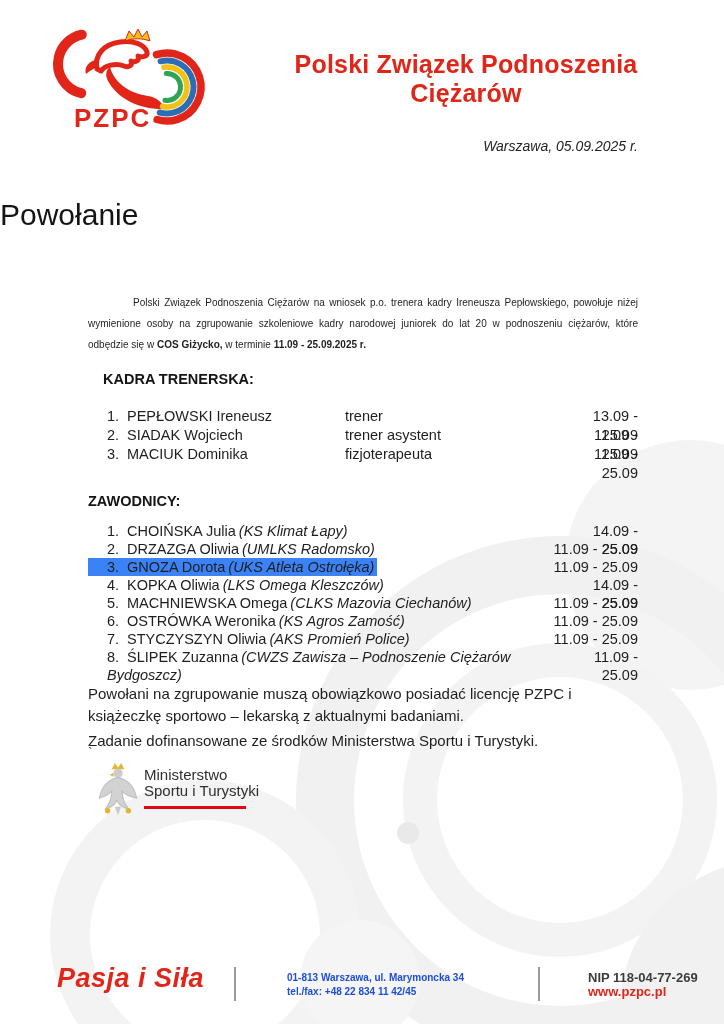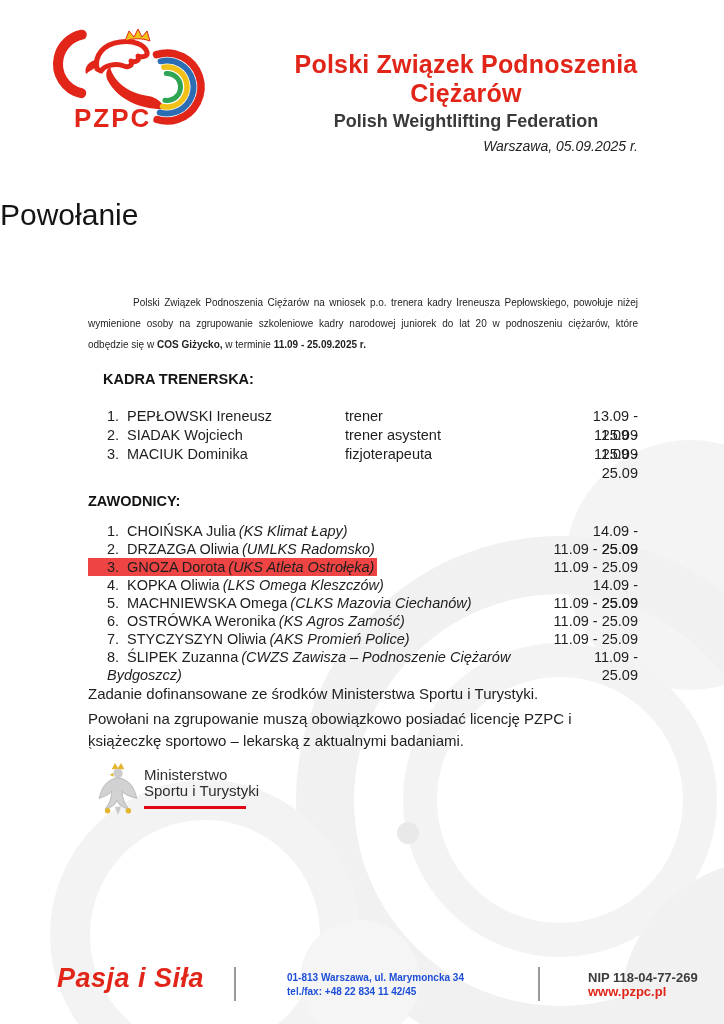--- a/index.html
+++ b/index.html
@@ -36,21 +36,21 @@
   .srow .sname{width:218px;}
   .srow .srole{flex:1;}
   .srow .dates{width:80px;text-align:right;}
 
   
   .ath-list{top:522px;left:88px;width:550px;font-size:14.5px;}
   .arow{display:flex;justify-content:space-between;line-height:18px;height:18px;}
   .arow-left{display:inline-block;padding-left:19px;}
   .arow-left .num{display:inline-block;width:20px;}
   .club{font-style:italic;margin-left:3px;}
-  .hl{background:#ef4444;padding-right:3px;}
+  .hl{background:#3b82f6;padding-right:3px;}
   .arow .dates{width:85px;text-align:right;}
 
   
   .notes{top:683px;left:88px;width:552px;font-size:15px;line-height:22px;}
   .notes p{margin:0 0 3px 0;}
   .tick{top:745px;left:88px;font-size:14px;color:#444;}
 
   
   .ministry-eagle{left:97px;top:762px;width:42px;height:54px;}
   .ministry-text{left:144px;top:767px;font-size:15px;line-height:15.5px;color:#2f2f2f;}
@@ -95,21 +95,20 @@
     <circle cx="117" cy="60" r="34" fill="none" stroke="#E12519" stroke-width="7.5" pathLength="360" stroke-dasharray="215 145" transform="rotate(252 117 60)" stroke-linecap="round"></circle>
     <circle cx="117" cy="60" r="26.5" fill="none" stroke="#2D6DB4" stroke-width="6" pathLength="360" stroke-dasharray="210 150" transform="rotate(256 117 60)" stroke-linecap="round"></circle>
     <circle cx="117" cy="60" r="20" fill="none" stroke="#F2C118" stroke-width="5.5" pathLength="360" stroke-dasharray="202 158" transform="rotate(261 117 60)" stroke-linecap="round"></circle>
     <circle cx="117" cy="60" r="13.5" fill="none" stroke="#2FA455" stroke-width="5" pathLength="360" stroke-dasharray="192 168" transform="rotate(267 117 60)" stroke-linecap="round"></circle>
 
     <text x="24" y="100" font-family="Liberation Sans, sans-serif" font-size="26" font-weight="bold" fill="#E12519" letter-spacing="2">PZPC</text>
   </svg>
 
   <div class="abs org-block">
     <div class="org-pl">Polski Związek Podnoszenia Ciężarów</div>
-    <div class="org-en">Polish Weightlifting Federation</div>
   </div>
 
   <div class="abs dateline">Warszawa, 05.09.2025 r.</div>
 
   <div class="abs doc-title">Powołanie</div>
 
   <div class="abs intro"><span>Polski Związek Podnoszenia Ciężarów na wniosek p.o. trenera kadry Ireneusza Pepłowskiego, powołuje niżej wymienione osoby na zgrupowanie szkoleniowe kadry narodowej juniorek do lat 20 w podnoszeniu ciężarów, które odbędzie się w </span><span class="b">COS Giżycko,</span><span> w terminie </span><span class="b">11.09 - 25.09.2025 r.</span></div>
 
   <div class="abs sec-head staff-head">KADRA TRENERSKA:</div>
   <div class="abs staff-list">
@@ -163,22 +162,22 @@
       <span class="arow-left"><span class="num">7.</span><span>STYCZYSZYN Oliwia</span><span class="club">(AKS Promień Police)</span></span>
       <span class="dates">11.09 - 25.09</span>
     </div>
     <div class="arow">
       <span class="arow-left"><span class="num">8.</span><span>ŚLIPEK Zuzanna</span><span class="club">(CWZS Zawisza – Podnoszenie Ciężarów Bydgoszcz)</span></span>
       <span class="dates">11.09 - 25.09</span>
     </div>
   </div>
 
   <div class="abs notes">
+    <p>Powołani na zgrupowanie muszą obowiązkowo posiadać licencję PZPC i książeczkę sportowo – lekarską z aktualnymi badaniami.</p>
     <p>Zadanie dofinansowane ze środków Ministerstwa Sportu i Turystyki.</p>
-    <p>Powołani na zgrupowanie muszą obowiązkowo posiadać licencję PZPC i książeczkę sportowo – lekarską z aktualnymi badaniami.</p>
   </div>
   <div class="abs tick">`</div>
 
   <svg class="abs ministry-eagle" viewBox="0 0 40 52">
     <path d="M14,7 L17,1 L20,5.5 L23,1 L26,7 Z" fill="#E3B52F"></path>
     <circle cx="20" cy="11" r="4.5" fill="#cccccc"></circle>
     <path d="M15.5,10.5 l-3.5,1.8 l3.5,1.8 z" fill="#E3B52F"></path>
     <path fill="#d2d2d2" stroke="#bdbdbd" stroke-width="1" d="M20,15 C10,17 4,25 2,35 C8,33 12,31 14,28 C14,34 12,40 8,45 C13,44 17,41 19,37 C21,41 25,44 30,45 C26,40 24,34 24,28 C26,31 30,33 38,35 C36,25 30,17 20,15 Z"></path>
     <path d="M17,43 L20,51 L23,43 Z" fill="#c9c9c9"></path>
     <circle cx="10" cy="47" r="2.6" fill="#E3B52F"></circle>

